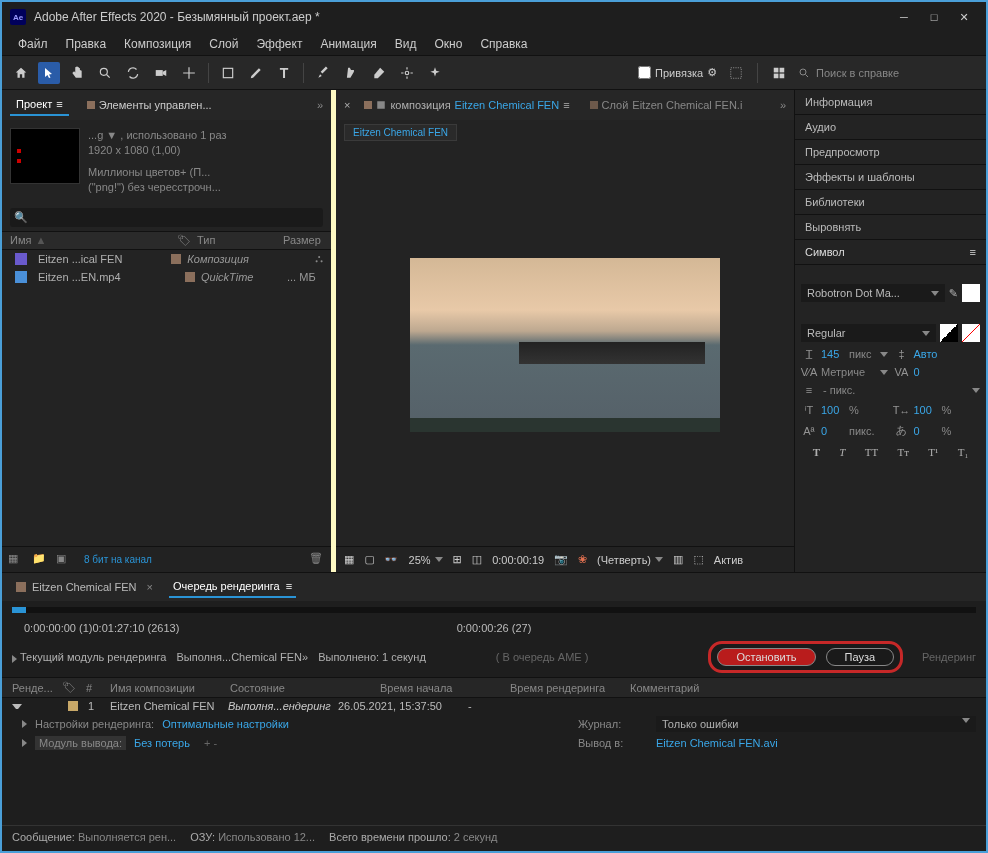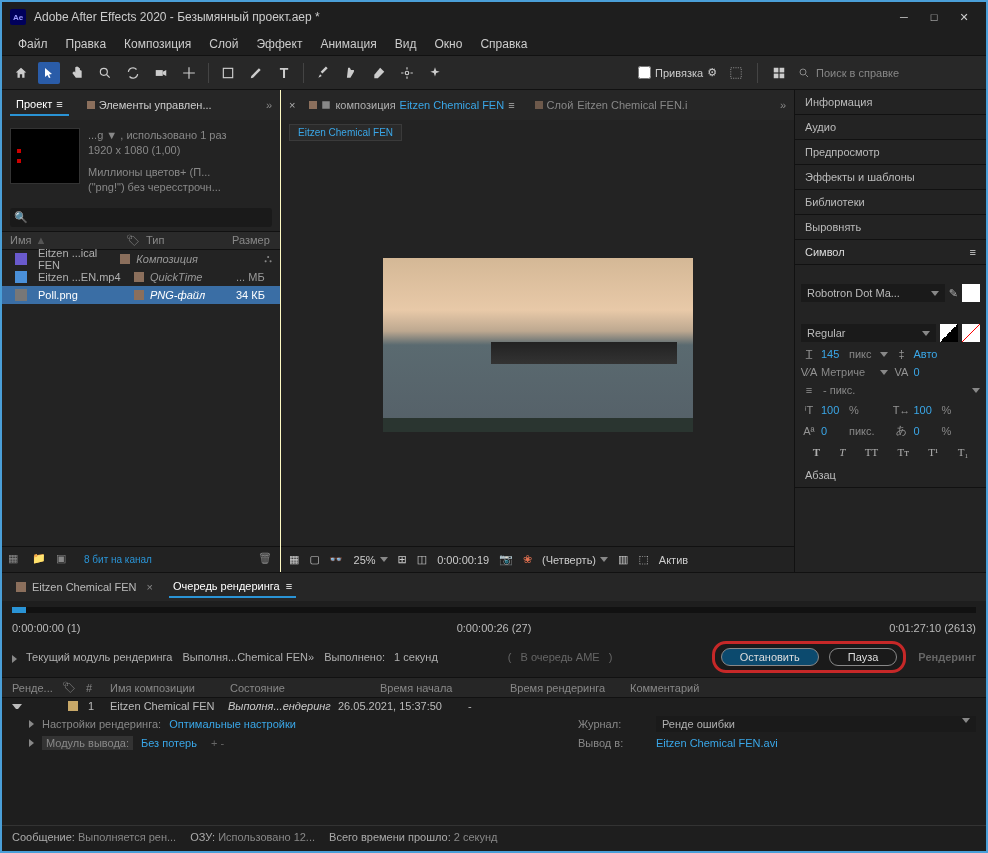--- a/index.html
+++ b/index.html
@@ -12,21 +12,21 @@
 .menubar { height: 24px; background: #1e1e1e; display: flex; align-items: center; padding: 0 8px; gap: 2px; border-bottom: 1px solid #111;}
 .menubar span { padding: 3px 8px; font-size: 12px; color: #ccc; cursor: pointer; }
 .toolbar { height: 34px; background: #282828; display: flex; align-items: center; padding: 0 8px; gap: 6px; border-bottom: 1px solid #111;}
 .tool { width: 22px; height: 22px; display: flex; align-items: center; justify-content: center; color: #ccc; cursor: pointer; border-radius: 2px;}
 .tool.active { background: #2a5ca8; color: #fff; }
 .tool-sep { width: 1px; height: 20px; background: #444; margin: 0 2px;}
 .tool-right { margin-left: auto; display: flex; align-items: center; gap: 8px;}
 .snap-label { display: flex; align-items: center; gap: 4px; font-size: 11px; color:#ccc;}
 .search-box { display: flex; align-items: center; gap: 6px; color:#888; width: 180px;}
 .main { display: flex; height: 482px; }
-.panel-left { width: 279px; background: #232323; border-right: 1px solid #fef9c3; display: flex; flex-direction: column;}
+.panel-left { width: 334px; background: #232323; border-right: 5px solid #fef9c3; display: flex; flex-direction: column;}
 .panel-tabs { height: 30px; display: flex; align-items: center; padding: 0 8px; gap: 12px; background:#262626;}
 .panel-tab { font-size: 11px; color: #ccc; padding: 4px 6px; cursor:pointer; display:flex; align-items:center; gap:4px;}
 .panel-tab.active { color: #fff; border-bottom: 2px solid #2a94d6; }
 .proj-info { display: flex; gap: 8px; padding: 8px; }
 .proj-thumb { width: 70px; height: 56px; background: #000; border: 1px solid #333; position: relative; display:flex; flex-direction:column; justify-content:center; gap:6px; padding-left:6px;}
 .proj-thumb .dot{width:4px;height:4px;background:#c00;}
 .proj-text { font-size: 10px; color: #888; line-height: 1.4; flex:1;}
 .proj-search { padding: 4px 8px; }
 .proj-search-in { background: #1a1a1a; border: none; padding: 3px 4px; width:100%; color:#888; border-radius:3px;}
 .proj-header { display: flex; align-items: center; padding: 2px 8px; background: #2a2a2a; font-size: 10px; color:#888; gap:6px; border-top:1px solid #111; border-bottom:1px solid #111;}
@@ -75,36 +75,36 @@
 .pr-t-row span{font-family: "Times New Roman", serif; cursor:pointer;}
 .bottom { height: 275px; background:#1e1e1e; border-top:1px solid #111; display:flex; flex-direction:column;}
 .bot-tabs{height:28px; display:flex; align-items:center; padding:0 10px; gap:12px; background:#262626;}
 .bot-tab{display:flex; align-items:center; gap:6px; font-size:11px; padding:4px 4px; color:#bbb;}
 .bot-tab .sw{width:10px;height:10px;background:#8b6f5c;}
 .bot-tab.active{color:#fff; border-bottom:2px solid #2a94d6;}
 .bot-tab .x{color:#888; margin-left:4px;}
 .progress-area{padding:6px 10px;}
 .prog-track{height:6px; background:#111; position:relative;}
 .prog-fill{position:absolute; left:0; top:0; bottom:0; width:1.5%; background:#2a94d6;}
-.time-row{display:flex; align-items:center; padding:3px 10px; font-size:10px; color:#bbb; justify-content:space-between;}
+.time-row{display:flex; align-items:center; padding:3px 22px; font-size:10px; color:#bbb; }
 .time-row .mid{position:absolute; left:50%; transform:translateX(-50%);}
 .render-row{display:flex; align-items:center; padding:4px 10px; gap:10px; font-size:11px; position:relative;}
-.render-row .seg{display:flex; align-items:flex-end; gap:9px;}
+.render-row .seg{display:flex; align-items:flex-end; gap:3px;}
 .render-btns{margin-left:auto; display:flex; gap:10px; border:3px solid #c62828; border-radius:14px; padding:4px 6px; background:rgba(0,0,0,.1);}
 .pill{padding:2px 18px; border:1px solid #888; border-radius:12px; font-size:11px; display:flex; align-items:center; cursor:pointer; color:#ddd;}
-.pill.stop{background:#0c4a6e;}
+.pill.stop{background:#b91c1c;}
 .render-row .dim{color:#666;}
 .q-head{display:flex; align-items:center; padding:3px 10px; gap:10px; font-size:10px; color:#888; background:#262626; border-top:1px solid #111; border-bottom:1px solid #111;}
 .q-head .c1{width:40px;}.q-head .c2{width:14px;}.q-head .c3{width:14px;}.q-head .c4{width:110px;}.q-head .c5{width:100px;}.q-head .c6{width:120px;margin-left:40px;}.q-head .c7{width:110px;}.q-head .c8{flex:1;}
 .q-row{display:flex; align-items:center; padding:2px 10px; gap:10px; font-size:10px; color:#bbb;}
 .q-row .arrow{width:10px;}
 .q-row .sw2{width:10px;height:10px;background:#c8a868;}
 .q-row .cell{white-space:nowrap;}
 .q-row .link{color:#ccc; font-style:italic;}
-.q-sub{display:flex; align-items:center; padding:2px 10px 2px 27px; gap:8px; font-size:10px;}
+.q-sub{display:flex; align-items:center; padding:2px 10px 2px 20px; gap:8px; font-size:10px;}
 .q-sub .lbl{color:#888;}
 .q-sub .val{color:#3aa7e8;}
 .q-sub .plus{color:#666; margin-left:6px;}
 .q-sub .r-lbl{margin-left:auto; color:#888; width:70px;}
 .q-sub .r-val{color:#3aa7e8; width:320px;}
 .q-sub .r-dd{width:320px; background:#1a1a1a; padding:2px 6px; display:flex; justify-content:space-between;}
 .status-bar{margin-top:auto; height:22px; border-top:1px solid #333; display:flex; align-items:center; padding:0 10px; gap:14px; font-size:10px; color:#888;}
 .status-bar .sb-lbl{color:#aaa;}
 svg{display:block;}
 .tri{width:0;height:0;border-left:4px solid transparent;border-right:4px solid transparent;border-top:5px solid #888; display:inline-block;}
@@ -288,29 +288,20 @@
       <span style="color:#888;">⛬</span>
     </div>
     <div class="proj-row">
       <span class="proj-icons">
           <span class="ico" style="background:#4a90d9;"></span>
         </span>
       <span class="name">Eitzen ...EN.mp4</span>
       <span class="swatch"></span>
       <span class="type">QuickTime</span>
       <span class="size">... МБ</span>
-    </div>
-    <div class="proj-row selected">
-      <span class="proj-icons">
-          <span class="ico" style="background:#777;"></span>
-        </span>
-      <span class="name">Poll.png</span>
-      <span class="swatch"></span>
-      <span class="type">PNG-файл</span>
-      <span class="size">34 КБ</span>
     </div>
     <div class="panel-left-foot">
       <span class="plf-btn">▦</span>
       <span class="plf-btn">📁</span>
       <span class="plf-btn">▣</span>
       <span class="plf-bit">8 бит на канал</span>
       <span style="margin-left:auto;" class="plf-btn">🗑</span>
     </div>
   </div>
 
@@ -441,21 +432,20 @@
         </div>
     </div>
     <div class="pr-t-row">
       <span style="font-weight:bold;">T</span>
       <span style="font-style:italic;">T</span>
       <span>TT</span>
       <span>Tᴛ</span>
       <span>T¹</span>
       <span>T₁</span>
     </div>
-    <div class="pr-section">Абзац</div>
   </div>
 </div>
 
 <div class="bottom">
   <div class="bot-tabs">
     <div class="bot-tab">
         <span class="sw"></span>
         <span>Eitzen Chemical FEN</span>
         <span class="x">×</span>
       </div>
@@ -479,21 +469,21 @@
     <span class="seg">Выполня...Chemical FEN»</span>
     <span class="seg">
         <span>Выполнено:</span> 
         <span>1 секунд</span>
       </span>
     <span class="seg dim" style="margin-left:60px;">( <span>В очередь AME</span> )</span>
     <div class="render-btns">
       <div class="pill stop">Остановить</div>
       <div class="pill">Пауза</div>
     </div>
-    <span class="dim" style="margin-left:2px;font-weight:bold;">Рендеринг</span>
+    <span class="dim" style="margin-left:9px;">Рендеринг</span>
   </div>
   <div class="q-head">
     <span class="c1">Ренде...</span>
     <span class="c2">🏷</span>
     <span class="c3">#</span>
     <span class="c4">Имя композиции</span>
     <span class="c5">Состояние</span>
     <span class="c6">Время начала</span>
     <span class="c7">Время рендеринга</span>
     <span class="c8">Комментарий</span>
@@ -507,21 +497,21 @@
     <span class="cell link" style="width:100px;">Выполня...ендеринг</span>
     <span class="cell" style="width:120px;">26.05.2021, 15:37:50</span>
     <span class="cell" style="width:110px;">-</span>
   </div>
   <div class="q-sub">
     <span class="tri r"></span>
     <span class="lbl">Настройки рендеринга:</span>
     <span class="val">Оптимальные настройки</span>
     <span class="r-lbl">Журнал:</span>
     <div class="r-dd">
-        <span>Ренде ошибки</span>
+        <span>Только ошибки</span>
         <span class="tri"></span>
       </div>
   </div>
   <div class="q-sub">
     <span class="tri r"></span>
     <span class="lbl" style="background:#333;padding:1px 4px;">Модуль вывода:</span>
     <span class="val">Без потерь</span>
     <span class="plus">+ -</span>
     <span class="r-lbl">Вывод в:</span>
     <span class="r-val">Eitzen Chemical FEN.avi</span>

